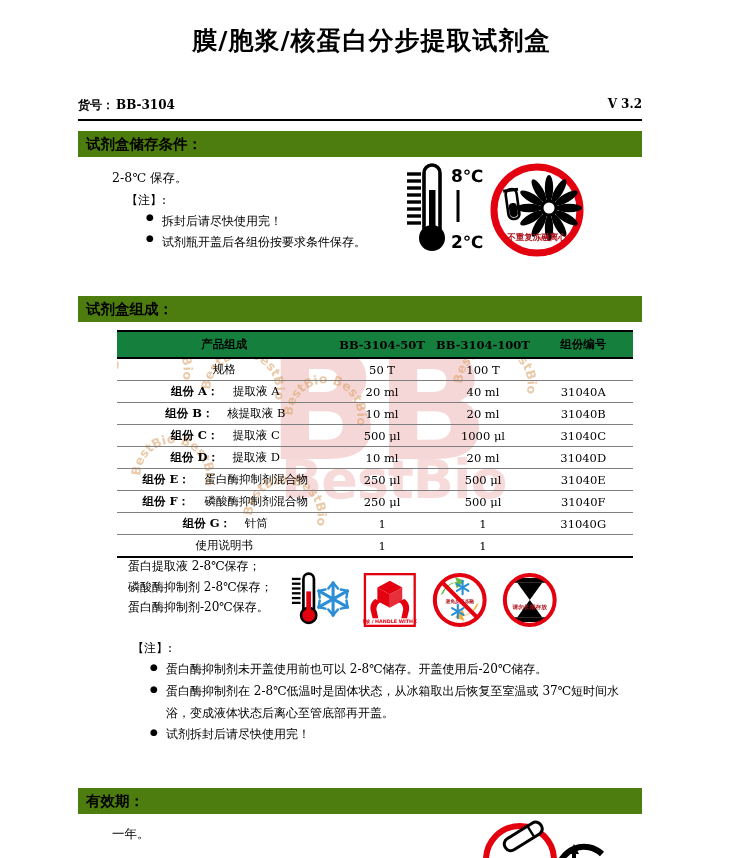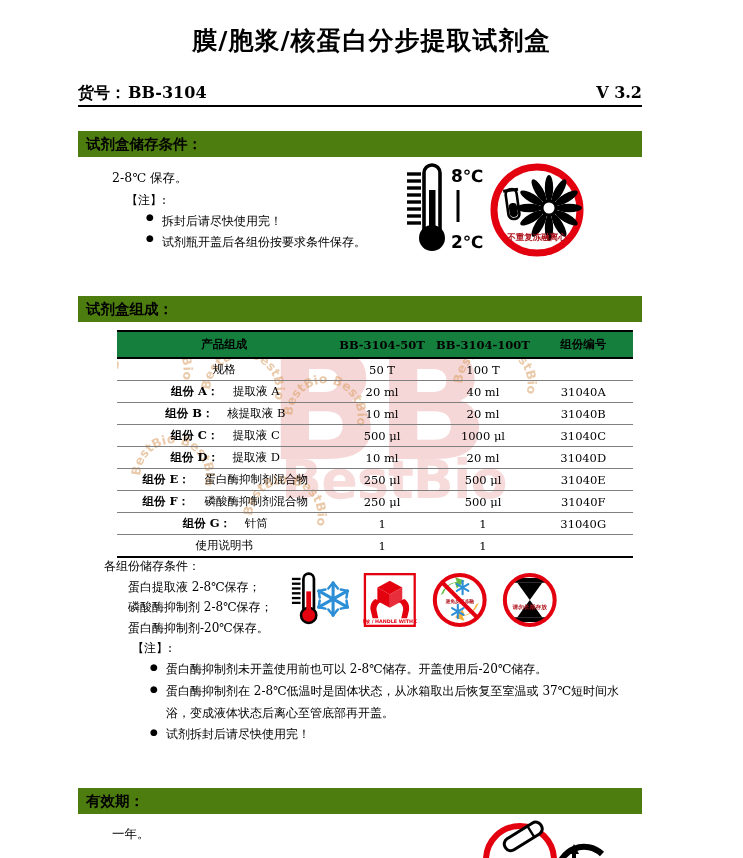--- a/index.html
+++ b/index.html
@@ -31,29 +31,29 @@
     text-align: center;
     font-family: "DejaVu Serif", "Liberation Serif", serif;
     font-weight: bold;
     font-size: 25px;
     letter-spacing: 1px;
   }
 
   
   .meta-row {
     position: absolute;
-    top: 83px;
+    top: 97px;
     left: 78px;
     width: 564px;
     height: 22px;
     border-bottom: 2.2px solid #000;
     display: flex;
     align-items: flex-start;
     justify-content: space-between;
-    font-size: 16px;
+    font-size: 12px;
     font-weight: bold;
   }
   .meta-left { display: flex; align-items: baseline; gap: 2px; }
   .meta-cat-label { font-weight: bold; }
   .meta-cat-value { font-weight: bold; }
   .meta-version { font-weight: bold; }
 
   
   .section-bar {
     position: absolute;
@@ -473,21 +473,20 @@
           <td class="spec-label">使用说明书</td>
           <td>1</td>
           <td>1</td>
           <td></td>
         </tr>
       </tbody>
     </table>
   </div>
 
   <div class="comp-storage">
-    <p class="cs-head">各组份储存条件：</p>
     <p class="cs-line">蛋白提取液 2-8℃保存；</p>
     <p class="cs-line">磷酸酶抑制剂 2-8℃保存；</p>
     <p class="cs-line">蛋白酶抑制剂-20℃保存。</p>
   </div>
 
   <div class="icon-strip">
 
     <svg width="62" height="58" viewBox="0 0 62 58">
       <g stroke="#000" stroke-width="2.4">
         <line x1="2" y1="7" x2="11" y2="7"></line>

